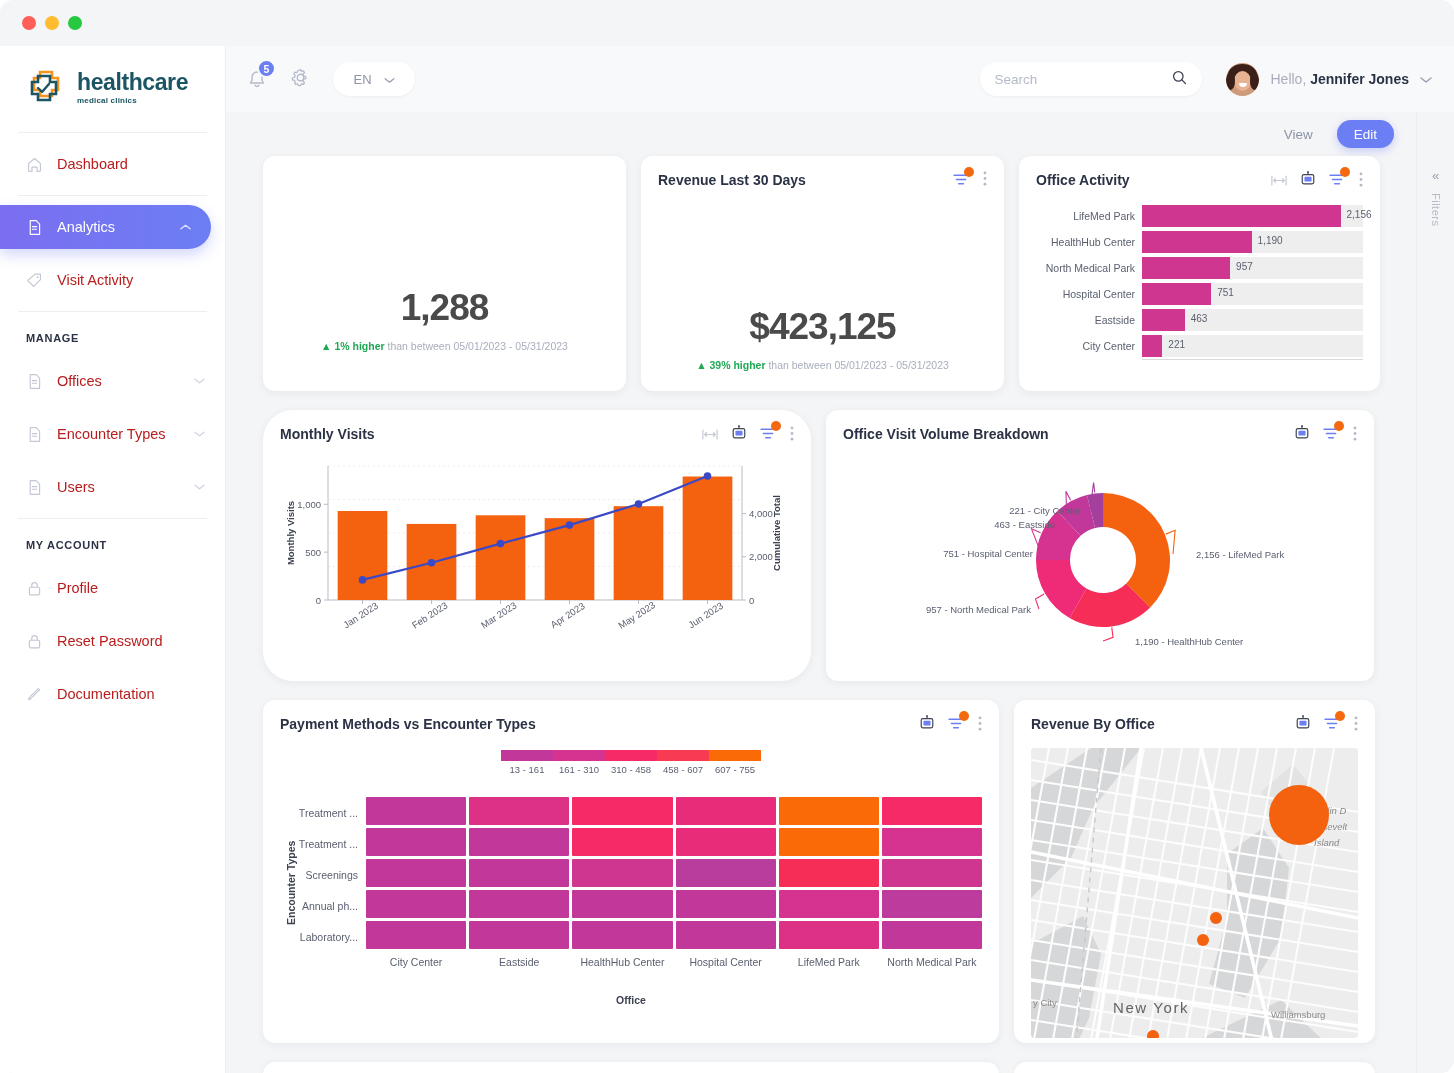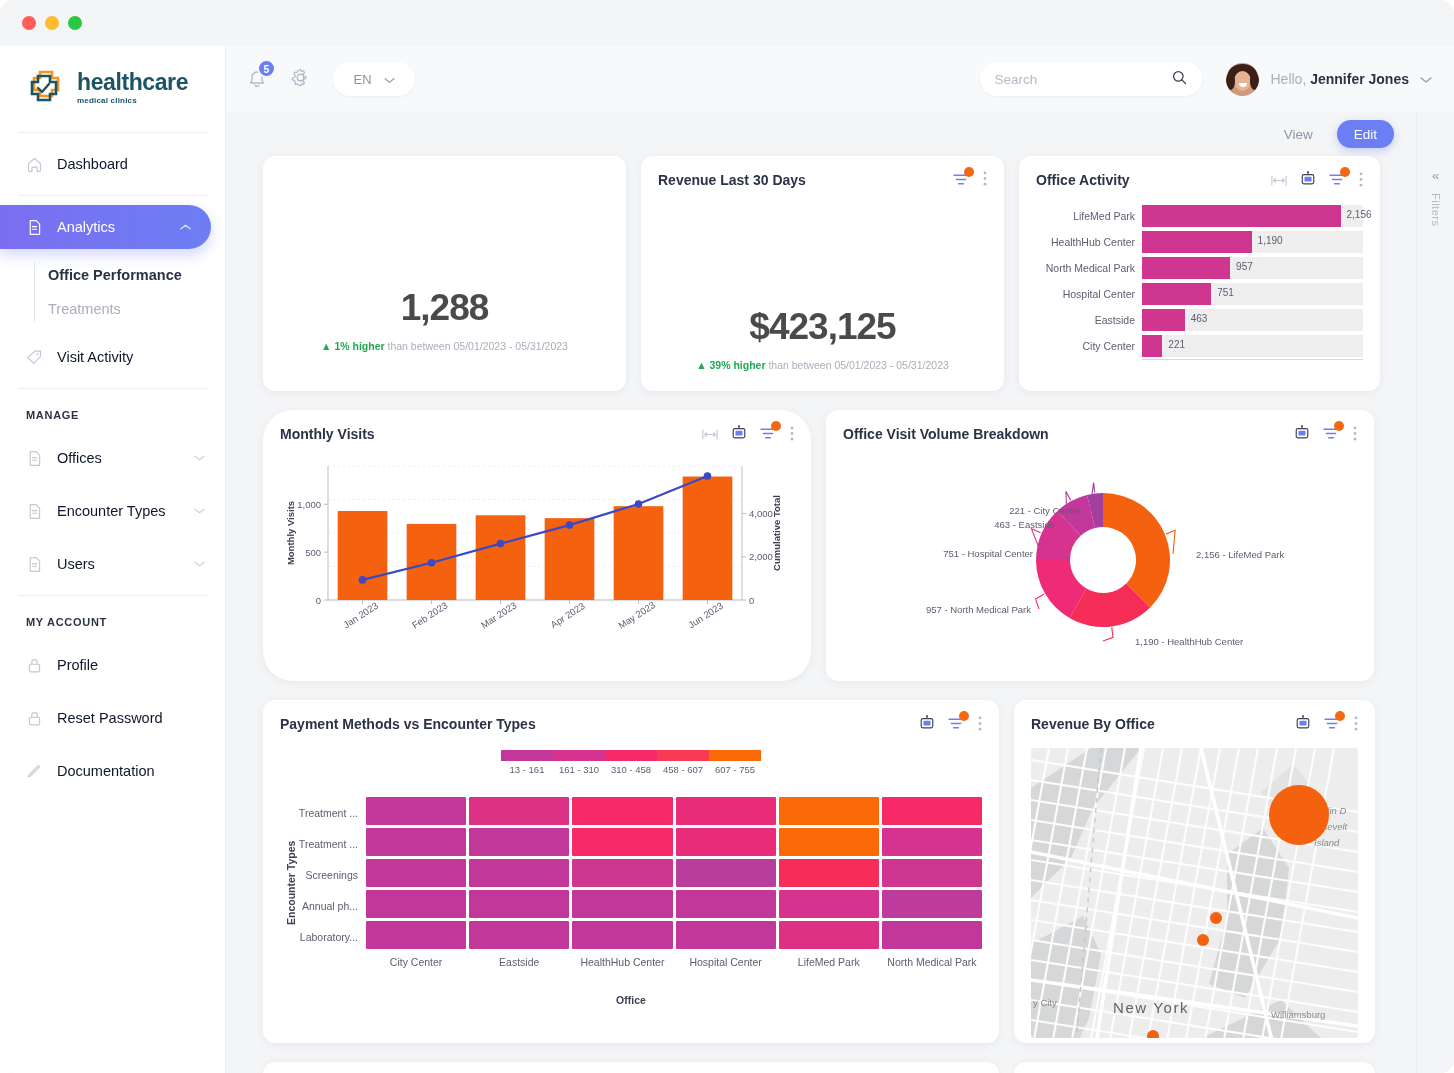--- a/index.html
+++ b/index.html
@@ -36,21 +36,21 @@
   .logo-wrap { display: flex; align-items: center; gap: 11px; padding: 22px 0 24px 26px; }
   .logo-mark { position: relative; width: 40px; height: 40px; flex: none; }
   .logo-text { line-height: 1; }
   .logo-title { font-size: 23px; font-weight: bold; color: #1b5463; letter-spacing: -0.4px; }
   .logo-sub { font-size: 8px; font-weight: bold; color: #1b5463; letter-spacing: 0.2px; margin-top: 3px; }
   .nav-sep { height: 1px; background: #eceef2; margin: 0 18px; }
 
   .nav-item {
     display: flex; align-items: center; gap: 14px;
     height: 44px; padding: 0 20px 0 26px; margin: 9px 0;
-    color: #0f172a; font-size: 14.5px; cursor: pointer;
+    color: #b91c1c; font-size: 14.5px; cursor: pointer;
   }
   .nav-item .ico { width: 17px; height: 17px; flex: none; display:block; }
   .nav-item.active {
     background: linear-gradient(90deg,#7b6ef0 0%, #6c7ef4 100%);
     color: #fff; border-radius: 0 24px 24px 0; width: 211px;
     box-shadow: 0 6px 14px rgba(108,126,244,0.3);
   }
   .nav-item .chev { margin-left: auto; font-size: 11px; opacity: .75; }
   .sub-wrap { position: relative; margin: 2px 0 6px 0; padding-left: 34px; }
   .sub-wrap:before {
@@ -244,24 +244,20 @@
           </svg>
       </span>
       <span>Analytics</span>
       <span class="chev">
         <svg width="11" height="8" viewBox="0 0 12 8">
             <path d="M1 6l5-4 5 4" fill="none" stroke="#fff" stroke-width="1.5" stroke-linecap="round" stroke-linejoin="round"></path>
           </svg>
       </span>
     </div>
 
-    <div class="sub-wrap">
-      <div class="sub-item current">Office Performance</div>
-      <div class="sub-item">Treatments</div>
-    </div>
 
     <div class="nav-item">
       <span class="ico">
         <svg width="17" height="17" viewBox="0 0 20 20">
             <path d="M10.5 2.5H17v6.5l-8 8L2 10z" fill="none" stroke="#c3c8d4" stroke-width="1.4" stroke-linejoin="round"></path>
             <circle cx="13.6" cy="6.2" r="1.1" fill="#c3c8d4"></circle>
           </svg>
       </span>
       <span>Visit Activity</span>
     </div>

